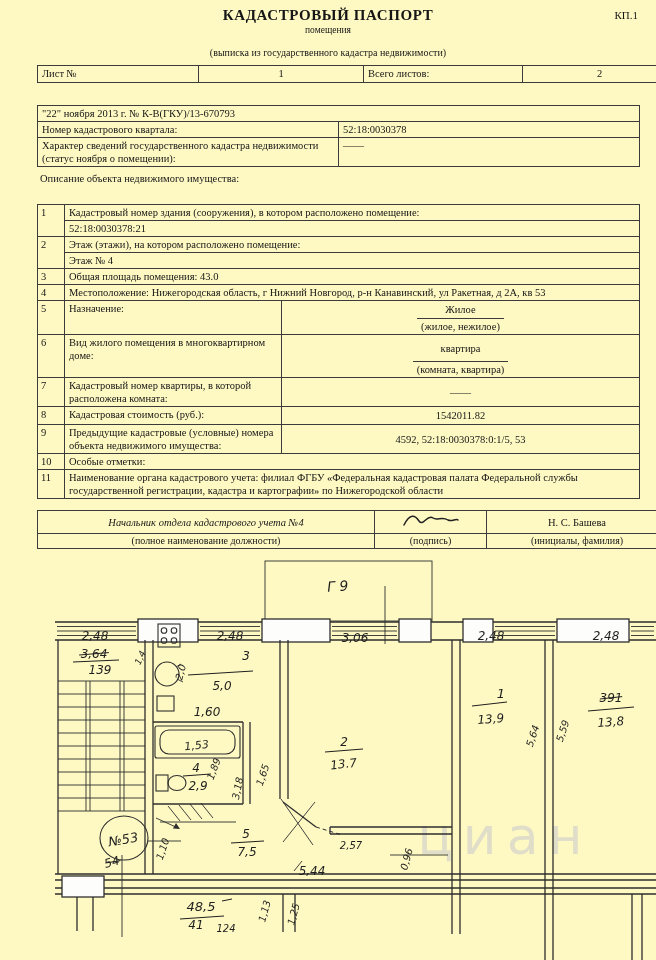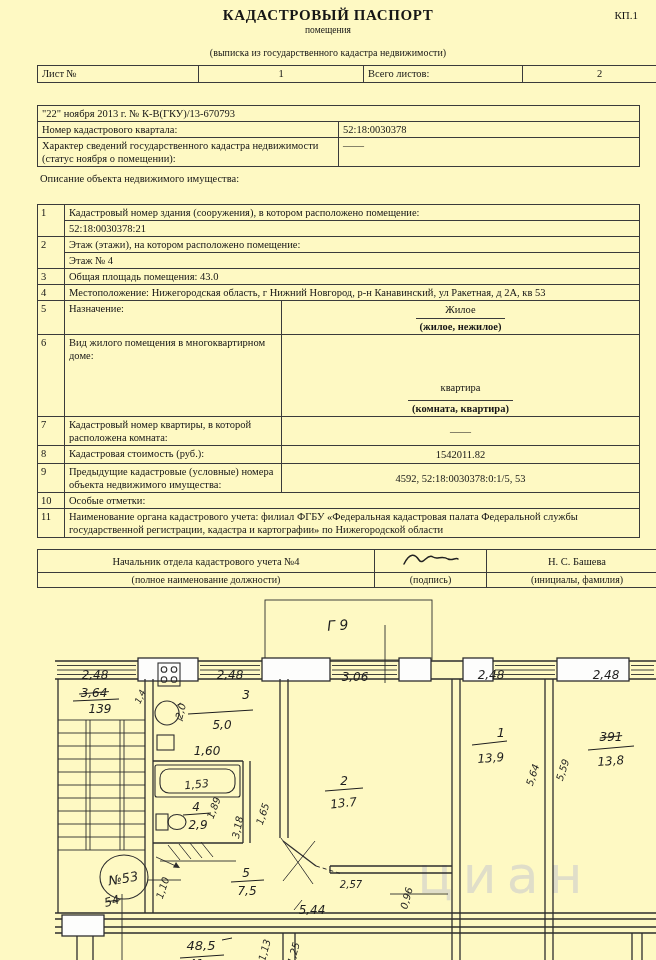--- a/index.html
+++ b/index.html
@@ -23,24 +23,24 @@
   .heading{font-size:10.5px;margin:6px 0 20px 40px;}
   .main td.num{width:20px;padding:1px 3px;}
   .main td.cell{padding:0;}
   .line{padding:1px 4px;}
   .line + .line{border-top:1.5px solid #3b3b3b;}
   .split{display:flex;align-items:stretch;min-height:100%;}
   .split .lbl{flex:0 0 208px;padding:1px 4px;}
   .split .valcol{flex:1;border-left:1.5px solid #3b3b3b;display:flex;flex-direction:column;align-items:center;}
   .split .v{flex:1;display:flex;align-items:center;justify-content:center;
             text-align:center;padding:2px 4px;}
-  .split .cap{border-top:1.5px solid #3b3b3b;text-align:center;padding:1px 4px;font-weight:bold;}
+  .split .cap{border-top:1.5px solid #3b3b3b;text-align:center;padding:1px 4px;}
   .sig{margin-top:11px;}
   .sig td{text-align:center;}
-  .sig .s1{width:328px;} .sig .s2{width:103px;} .sig .s3{width:172px;}
+  .sig .s1{width:328px;font-style:italic;} .sig .s2{width:103px;} .sig .s3{width:172px;}
   .sig .caprow td{font-size:10px;padding:0 2px 1px;}
   .sig .trow td{height:19px;vertical-align:middle;}
   .plan{display:block;margin-top:10px;}
   .plan .wall{stroke:#2e2e2e;stroke-width:1.3;fill:none;}
   .plan .thin{stroke:#2e2e2e;stroke-width:0.9;fill:none;}
   .plan .pier{fill:#fdfdfc;stroke:#2e2e2e;stroke-width:1.3;}
   .plan .fixture{stroke:#2e2e2e;stroke-width:1.1;fill:none;}
   .plan .dash{stroke:#2e2e2e;stroke-width:1;fill:none;stroke-dasharray:4 3;}
   .hw{font-family:"DejaVu Sans", sans-serif;font-style:italic;fill:#1f1f1f;}
   .hwline{stroke:#1f1f1f;stroke-width:1;}
@@ -129,21 +129,21 @@
               </div>
             </div>
           </td>
         </tr>
         <tr>
           <td class="num">6</td>
           <td class="cell">
             <div class="split">
               <div class="lbl">Вид жилого помещения в многоквартирном доме:</div>
               <div class="valcol">
-                <div class="v" style="min-height: 22px; margin-top: 39px;">квартира</div>
+                <div class="v" style="min-height: 22px;">квартира</div>
                 <div class="cap">(комната, квартира)</div>
               </div>
             </div>
           </td>
         </tr>
         <tr>
           <td class="num">7</td>
           <td class="cell">
             <div class="split">
               <div class="lbl">Кадастровый номер квартиры, в которой расположена комната:</div>

